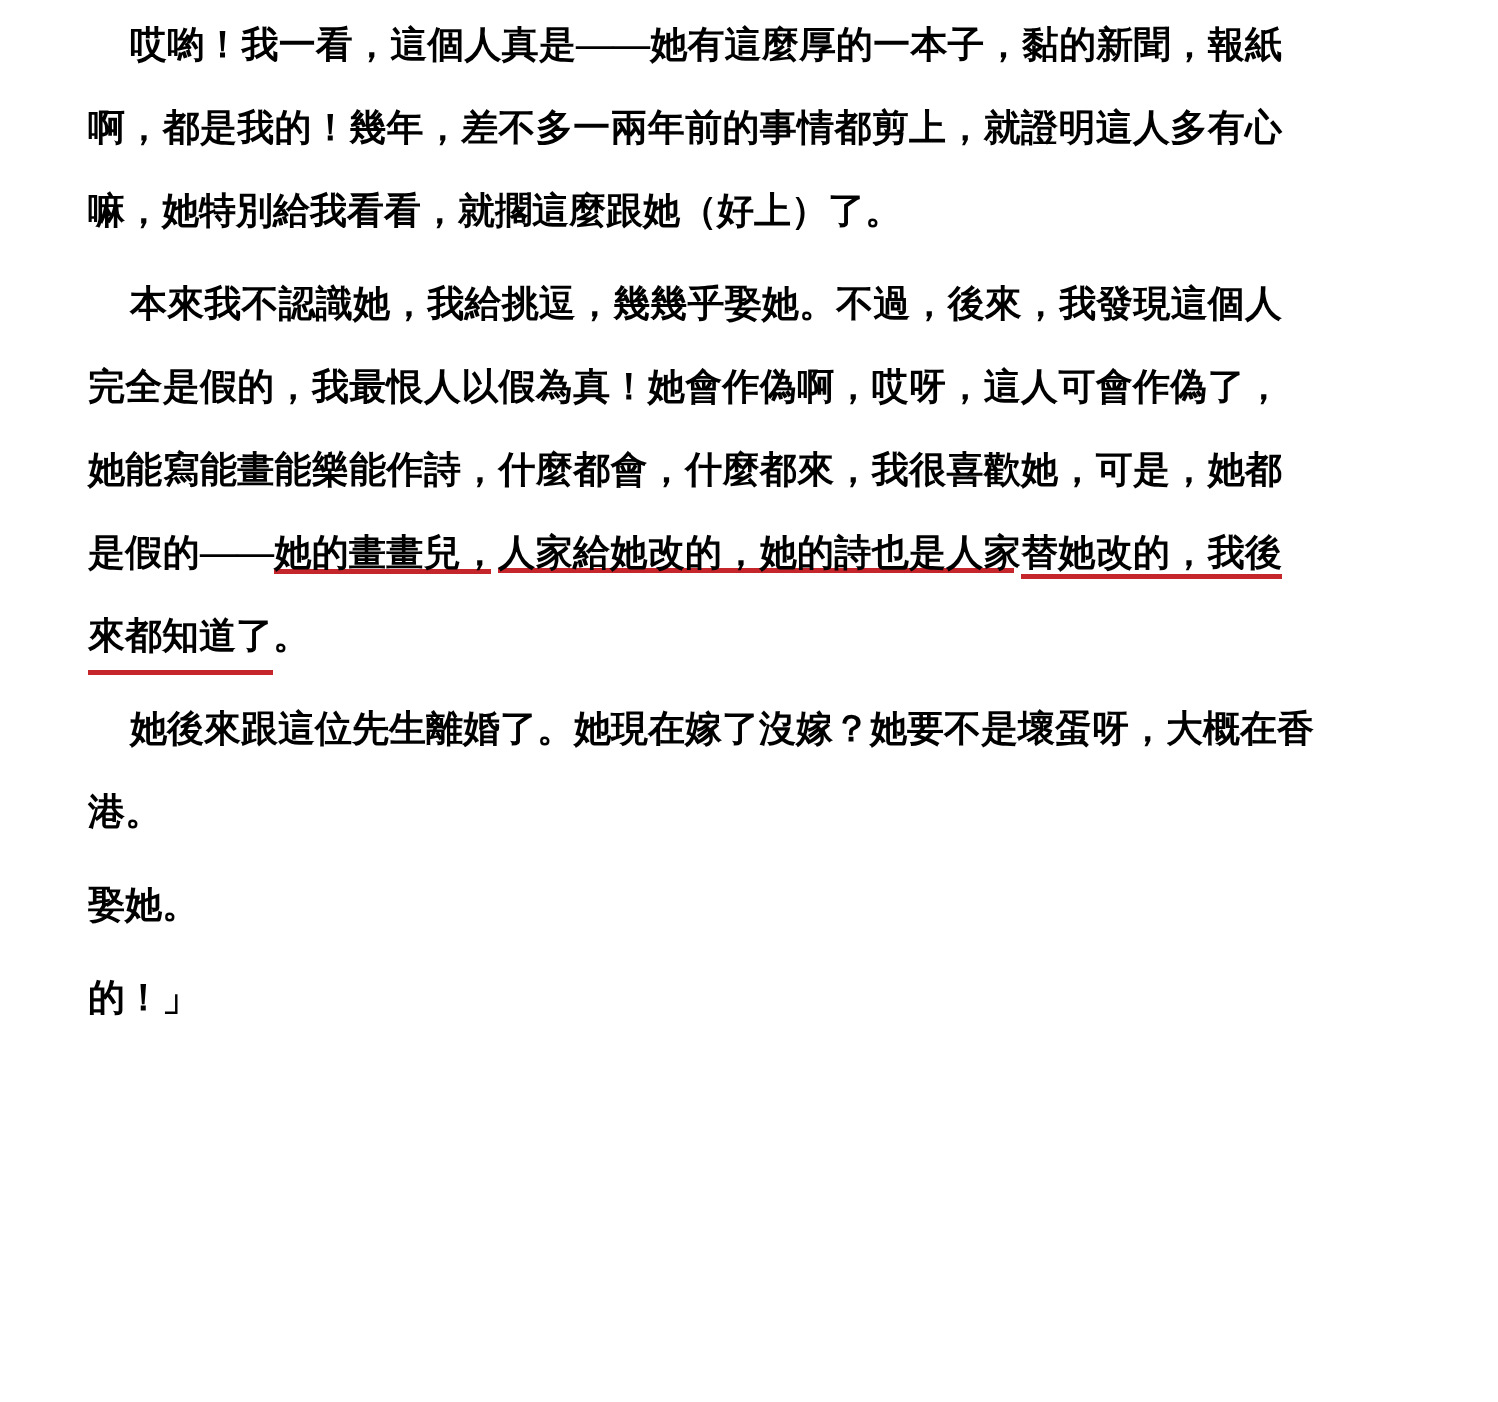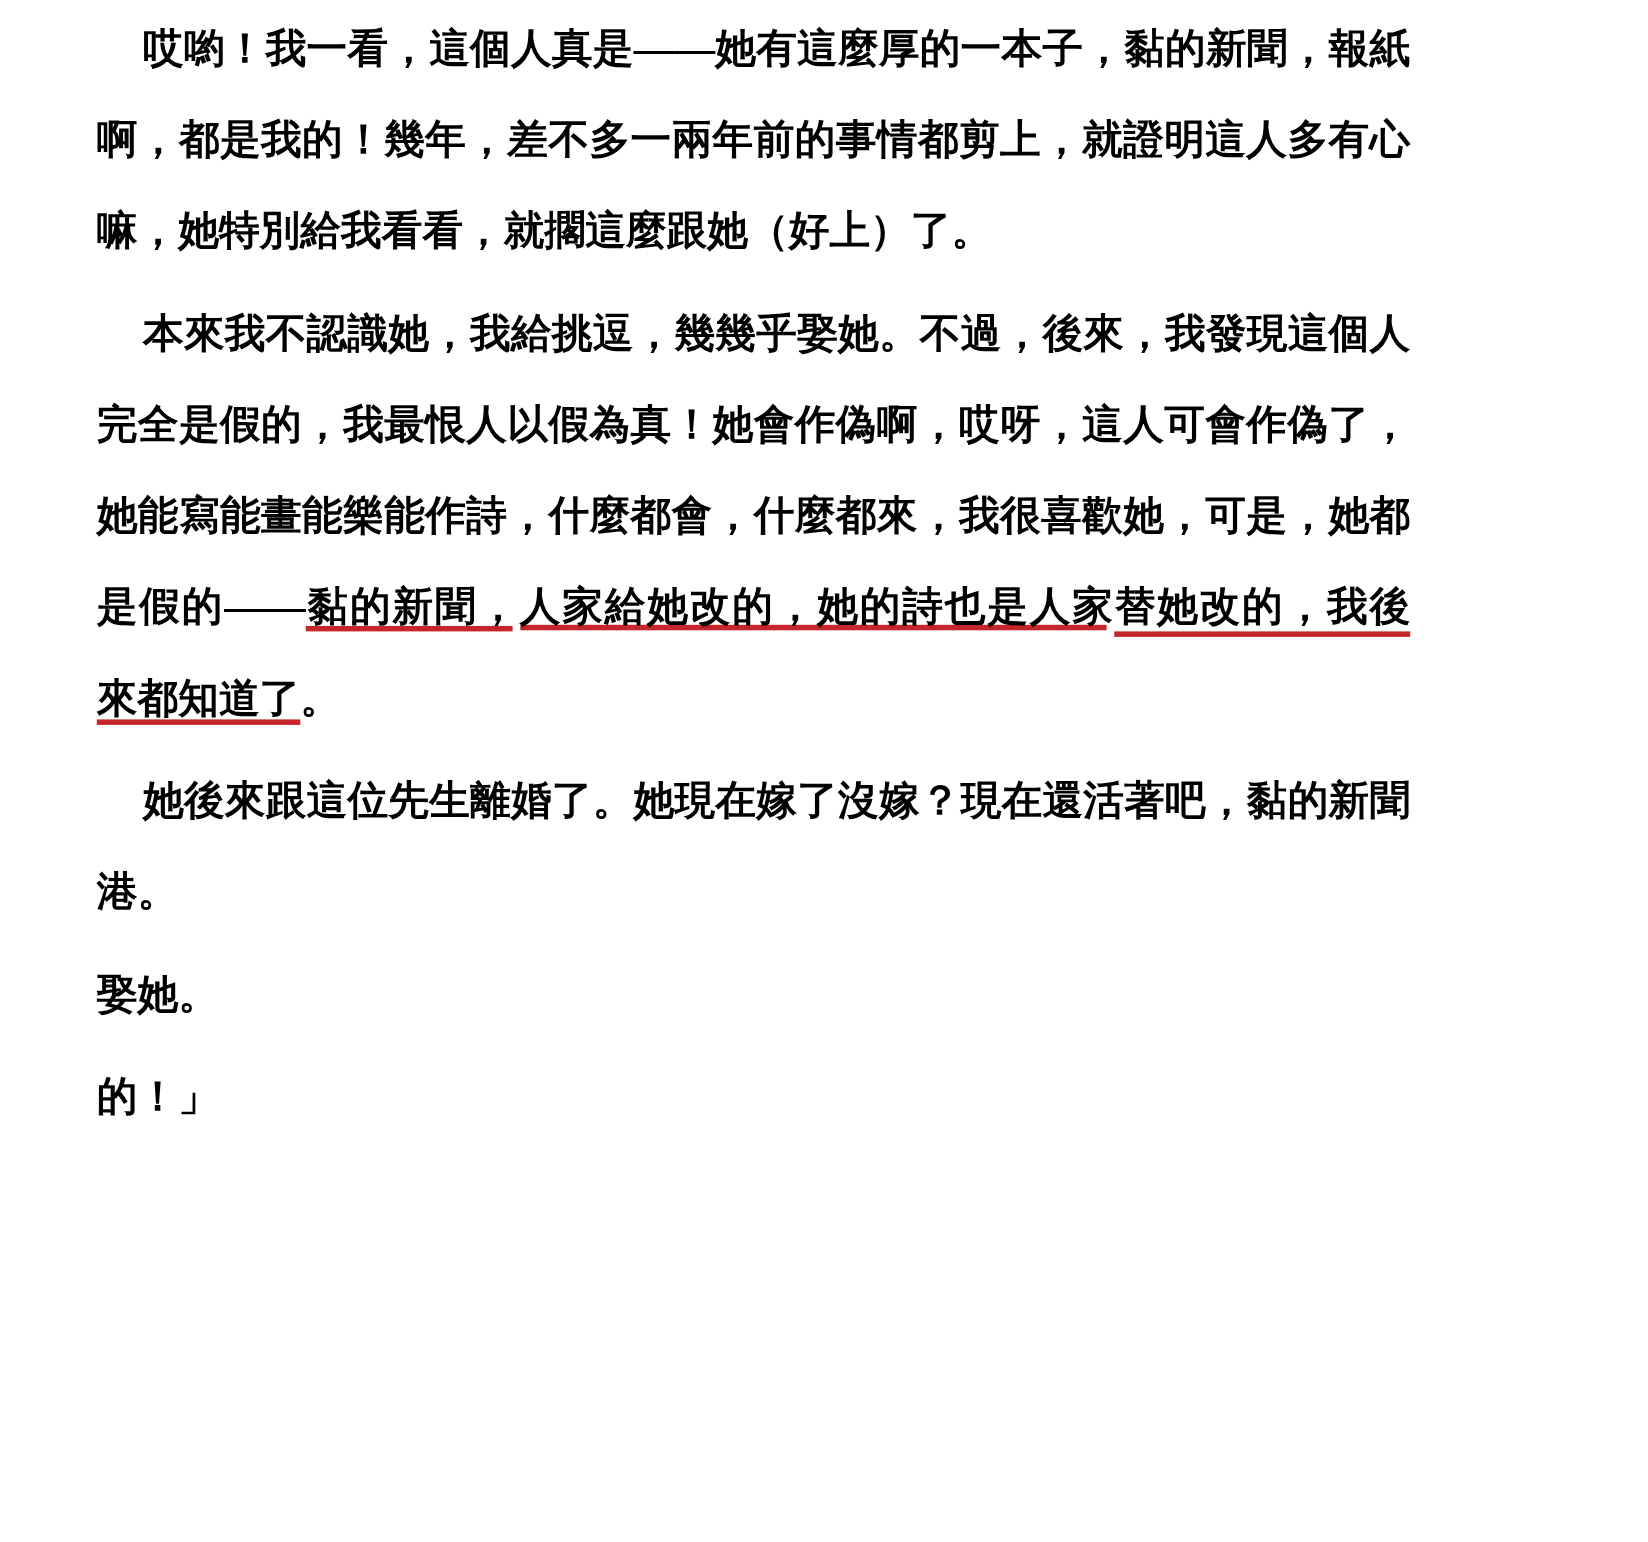--- a/index.html
+++ b/index.html
@@ -41,40 +41,40 @@
     background-repeat: no-repeat;
     background-position: left bottom;
     background-size: 100% 5px;
   }
   .redline.gap-r {
     background-size: calc(100% - 7px) 5px;
   }
   .u-a { padding-bottom: 1px; }
   .u-b { padding-bottom: 0; }
   .u-c { padding-bottom: 6px; }
-  .u-d { padding-bottom: 3px; }
+  .u-d { padding-bottom: 19px; }
 </style>
 </head>
 <body>
 
 <div class="page" id="doc">
     <div class="para">
       <div class="line full indent"><span>哎喲！我一看，這個人真是——她有這麼厚的一本子，黏的新聞，報紙</span></div>
       <div class="line full"><span>啊，都是我的！幾年，差不多一兩年前的事情都剪上，就證明這人多有心</span></div>
       <div class="line"><span>嘛，她特別給我看看，就擱這麼跟她（好上）了。</span></div>
     </div>
     <div class="para">
       <div class="line full indent"><span>本來我不認識她，我給挑逗，幾幾乎娶她。不過，後來，我發現這個人</span></div>
       <div class="line full"><span>完全是假的，我最恨人以假為真！她會作偽啊，哎呀，這人可會作偽了，</span></div>
       <div class="line full"><span>她能寫能畫能樂能作詩，什麼都會，什麼都來，我很喜歡她，可是，她都</span></div>
-      <div class="line full"><span>是假的——</span><span class="redline u-a gap-r">黏的新聞，</span><span class="redline u-b gap-r">人家給她改的，她的詩也是人家</span><span class="redline u-c">替她改的，我後</span></div>
+      <div class="line full"><span>是假的——</span><span class="redline u-a gap-r">她的畫畫兒，</span><span class="redline u-b gap-r">人家給她改的，她的詩也是人家</span><span class="redline u-c">替她改的，我後</span></div>
       <div class="line"><span class="redline u-d">來都知道了</span><span>。</span></div>
     </div>
     <div class="para">
-      <div class="line full indent"><span>她後來跟這位先生離婚了。她現在嫁了沒嫁？現在還活著吧，黏的新聞</span></div>
+      <div class="line full indent"><span>她後來跟這位先生離婚了。她現在嫁了沒嫁？她要不是壞蛋呀，大概在香</span></div>
       <div class="line"><span>港。</span></div>
     </div>
     <div class="para">
       <div class="line"><span>娶她。</span></div>
     </div>
     <div class="para">
       <div class="line"><span>的！」</span></div>
     </div>
   </div>
 

